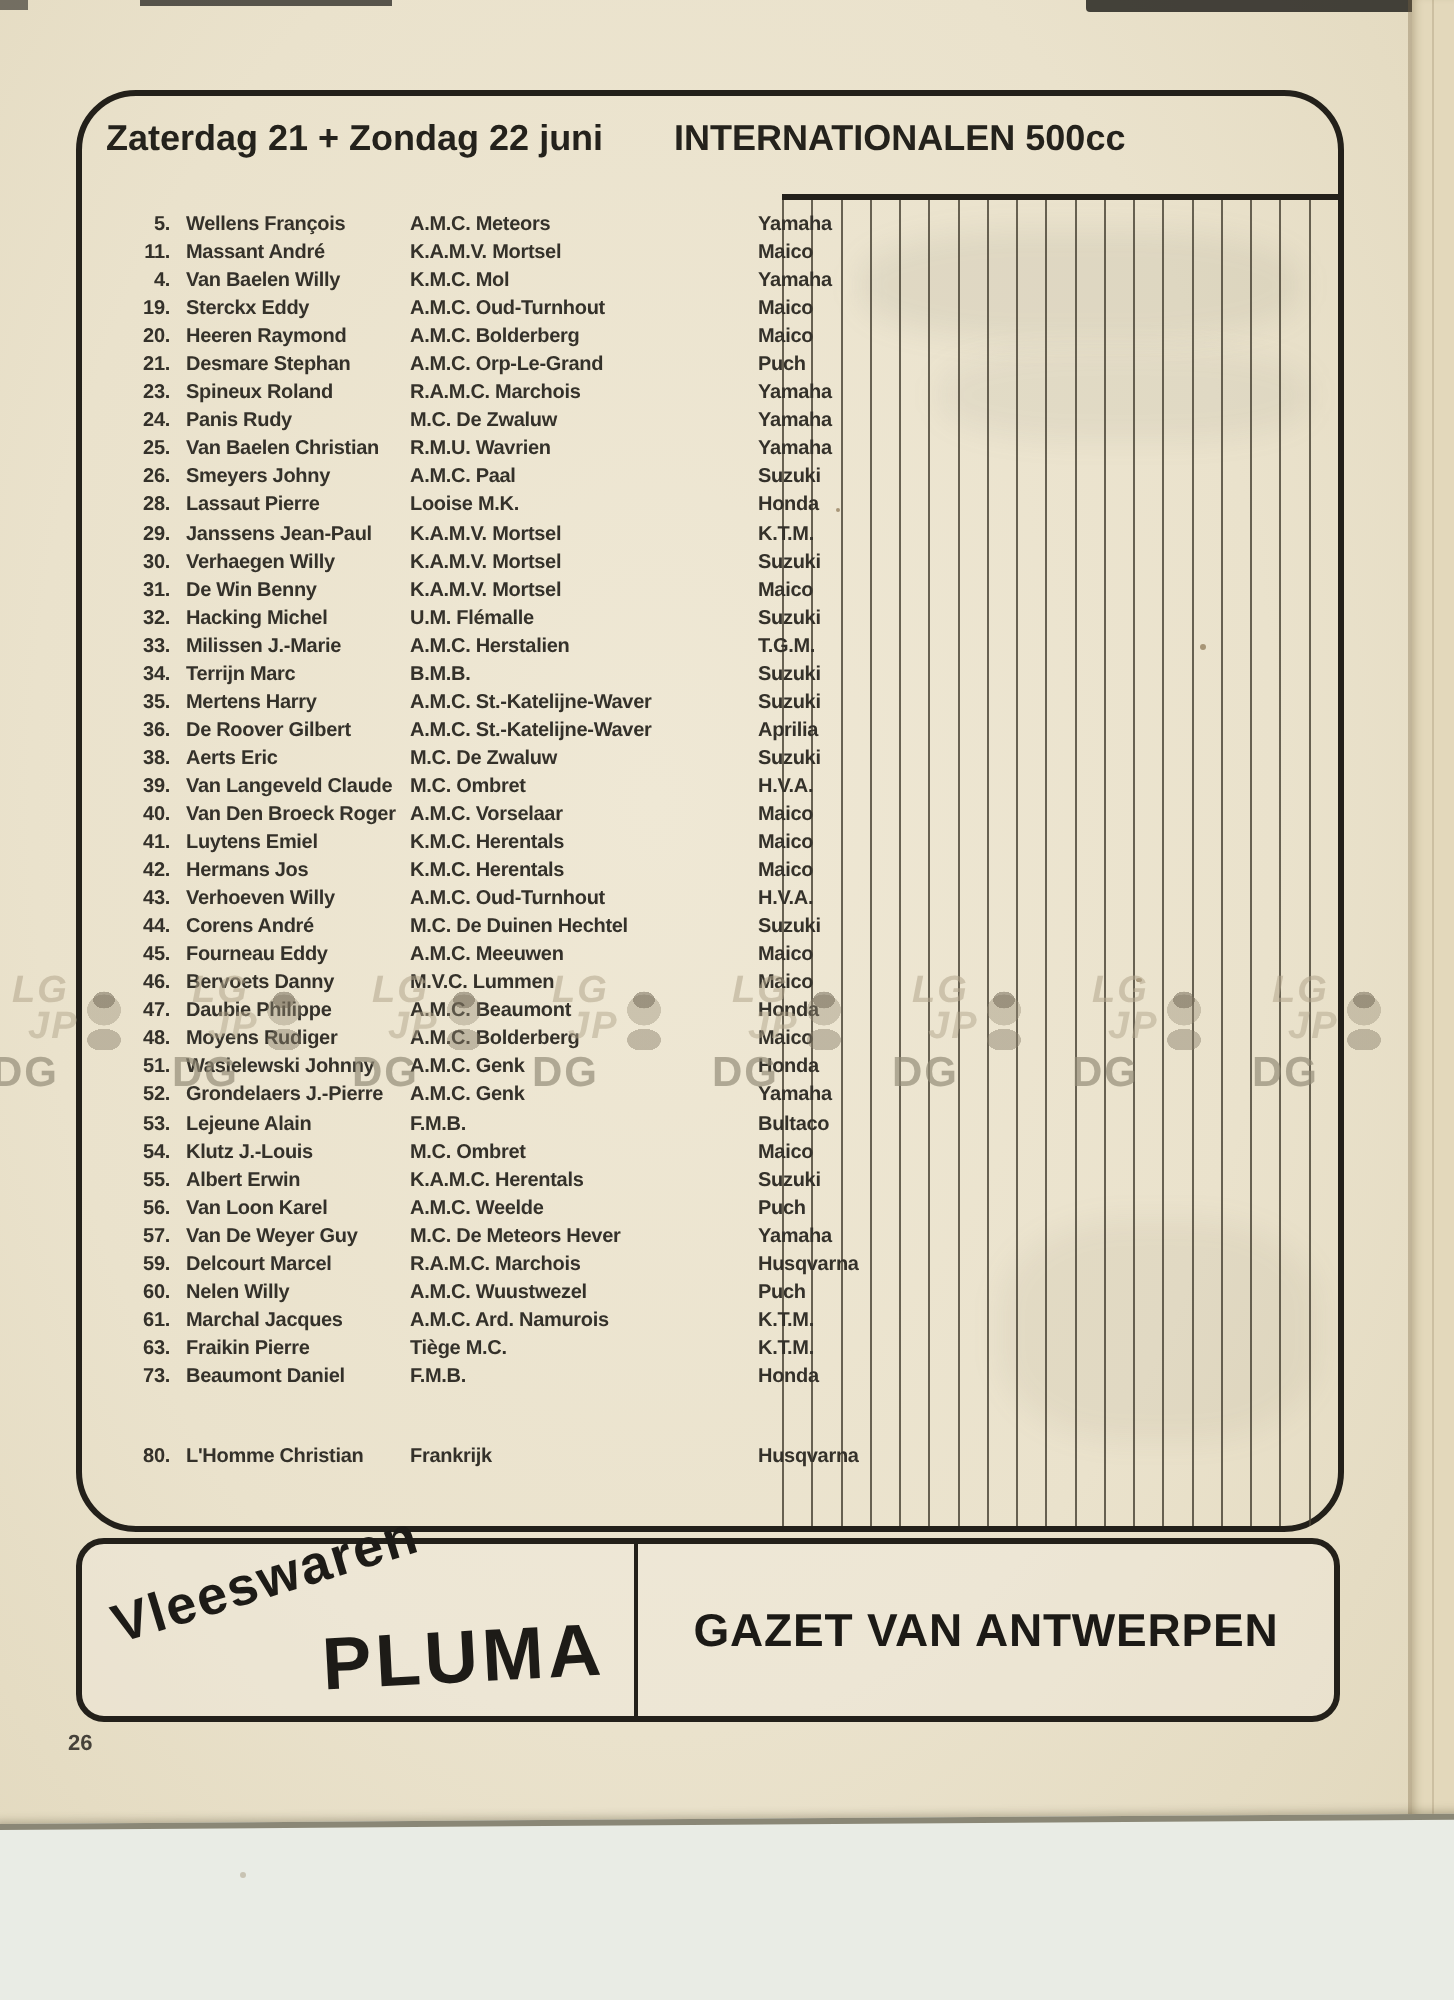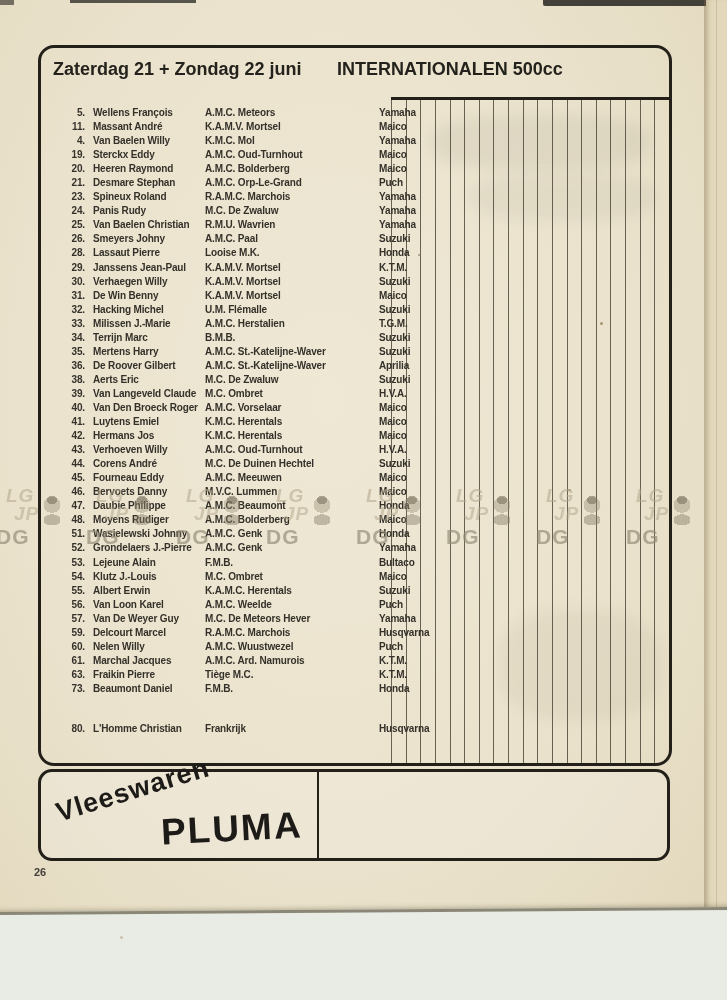--- a/index.html
+++ b/index.html
@@ -21,21 +21,21 @@
     position:absolute;left:-6px;top:912px;width:745px;height:100px;background:#e9ece5;
     border-top:3px solid #8a8776;transform:rotate(-0.4deg);transform-origin:left top;
     box-shadow:0 -4px 5px -3px rgba(70,60,35,.35);
   }
   .speck{position:absolute;border-radius:50%;background:rgba(112,86,48,.55);}
   .ghost{position:absolute;border-radius:40%;filter:blur(7px);pointer-events:none;}
 
   
   .mainbox{
     position:absolute;left:38px;top:45px;width:628px;height:715px;
-    border:3px solid #23201a;border-radius:16px;
+    border:3px solid #23201a;border-radius:30px;
   }
   .hdr{position:absolute;font-weight:700;font-size:18px;color:#24221c;letter-spacing:0px;white-space:nowrap;}
   .hdr.date{left:12px;top:11px;}
   .hdr.cat{left:296px;top:11px;}
 
   
   .grid{
     position:absolute;left:350px;top:49px;width:278px;bottom:0;
     border-top:3px solid #23201a;
     background-image:repeating-linear-gradient(90deg, rgba(70,64,50,.8) 0px, rgba(70,64,50,.8) 1px, transparent 1px, transparent 14.63px);
@@ -478,17 +478,18 @@
       </div>
     </div>
 
   <div class="adsbox">
     <div class="ads-divider"></div>
     <div class="pluma-cell">
       <div class="pluma-l1">Vleeswaren</div>
       <div class="pluma-l2">PLUMA</div>
     </div>
     <div class="gazet-cell">
+      <div class="gazet-l1">GAZET VAN ANTWERPEN</div>
     </div>
   </div>
 
   <div class="page-num">26</div>
 </div>
 
 </body></html>

